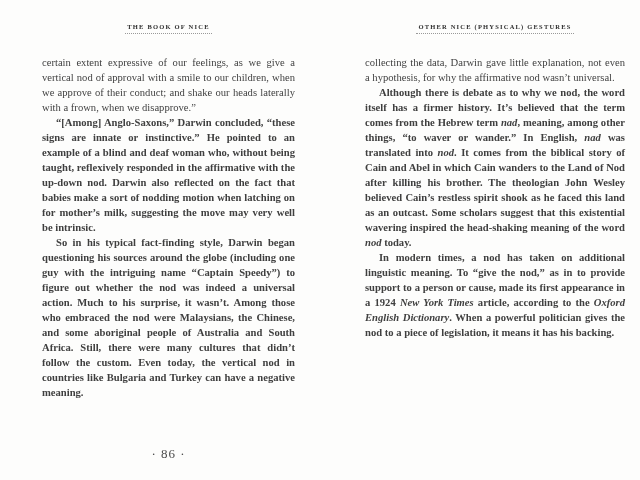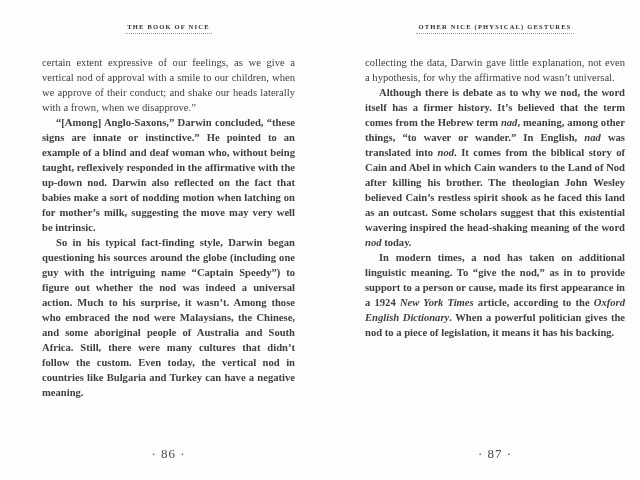--- a/index.html
+++ b/index.html
@@ -81,16 +81,15 @@
 
   <div class="page page-right">
     <div class="running-header">
       <span class="rule">OTHER NICE (PHYSICAL) GESTURES</span>
     </div>
     <div class="body-text">
         <p><span>collecting the data, Darwin gave little explanation, not even a hypothesis, for why the affirmative nod wasn’t universal.</span></p>
         <p class="indent"><span>Although there is debate as to why we nod, the word itself has a firmer history. It’s believed that the term comes from the Hebrew term </span><span class="it">nad</span><span>, meaning, among other things, “to waver or wander.” In English, </span><span class="it">nad</span><span> was translated into </span><span class="it">nod</span><span>. It comes from the biblical story of Cain and Abel in which Cain wanders to the Land of Nod after killing his brother. The theologian John Wesley believed Cain’s restless spirit shook as he faced this land as an outcast. Some scholars suggest that this existential wavering inspired the head-shaking meaning of the word </span><span class="it">nod</span><span> today.</span></p>
         <p class="indent"><span>In modern times, a nod has taken on additional linguistic meaning. To “give the nod,” as in to provide support to a person or cause, made its first appearance in a 1924 </span><span class="it">New York Times</span><span> article, according to the </span><span class="it">Oxford English Dictionary</span><span>. When a powerful politician gives the nod to a piece of legislation, it means it has his backing.</span></p>
       </div>
-    <div class="folio">· 87 ·</div>
   </div>
 
 </div>
 
 </body></html>

